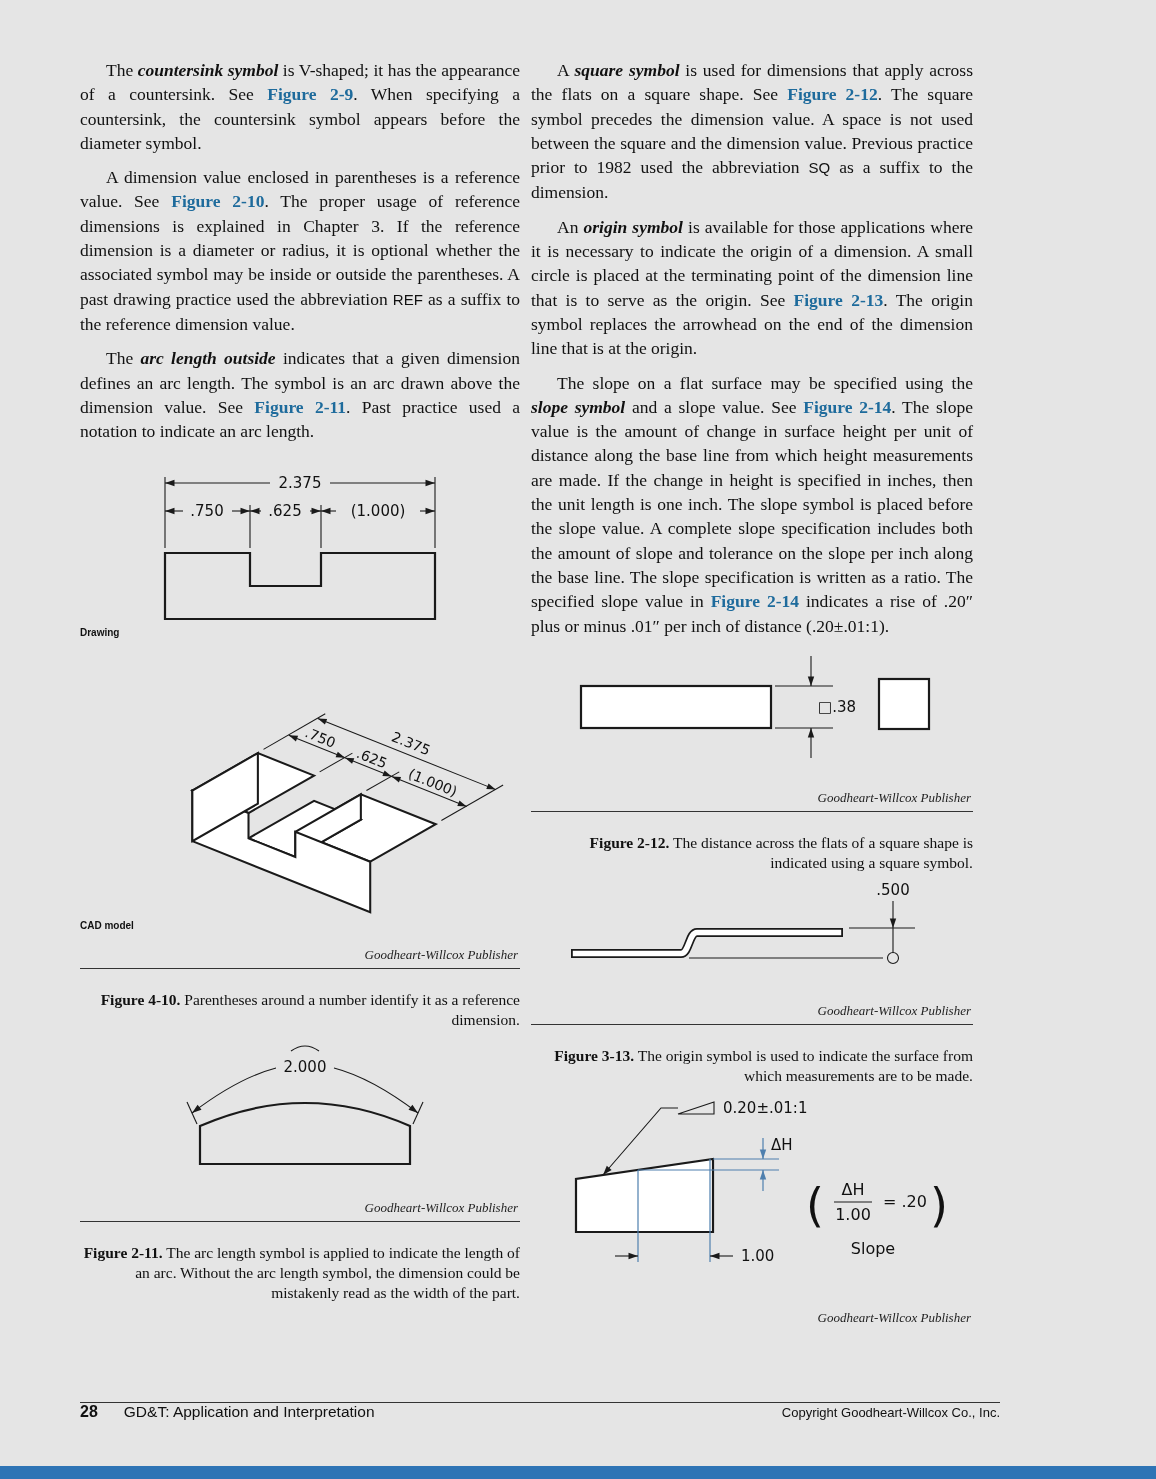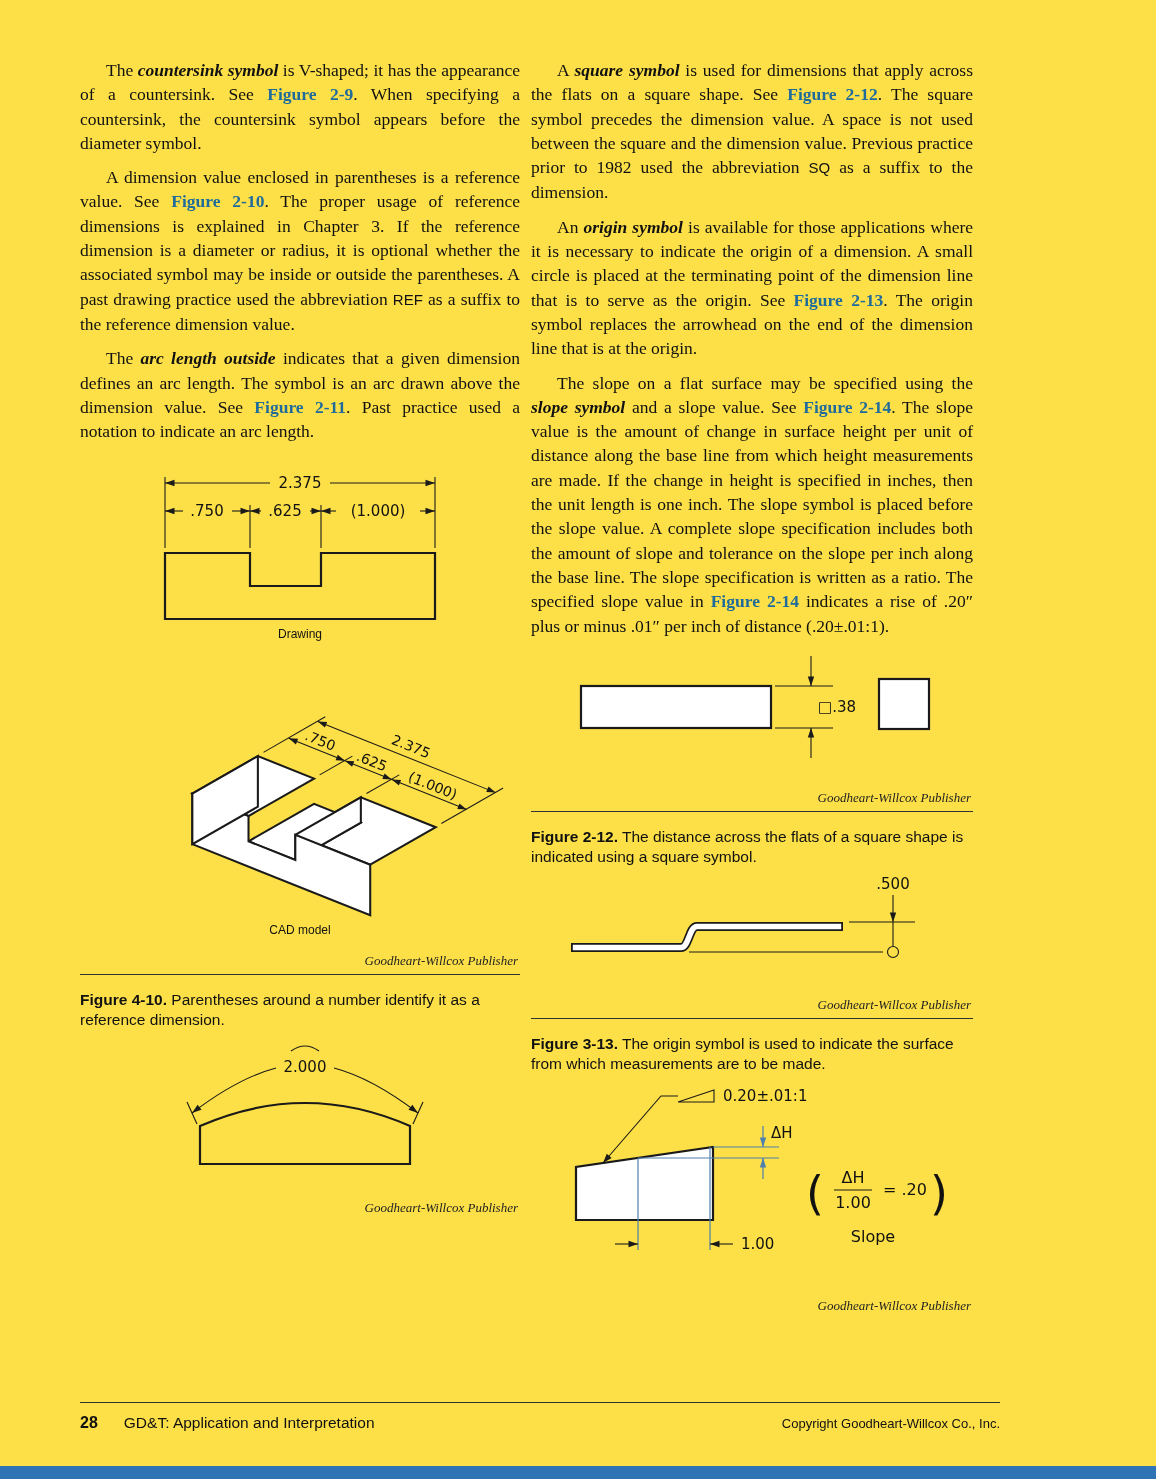--- a/index.html
+++ b/index.html
@@ -4,44 +4,44 @@
 <style>
 :root{
   --ink:#1a1a1a;
   --ref:#1e6b9c;
   --aux:#4e7fae;
   --bar:#2e74b5;
 }
 *{margin:0;padding:0;box-sizing:border-box}
 html,body{background:#ffffff}
 body{font-family:"Liberation Serif",serif;color:#111}
-.page{position:relative;width:1156px;height:1479px;background:#fde047;overflow:hidden}
+.page{position:relative;width:1156px;height:1479px;background:#e5e5e5;overflow:hidden}
 .col{position:absolute;top:58px;width:440px}
 .col-left{left:80px}
 .col-right{left:531px;width:442px}
 p.body{font-size:17.5px;line-height:24.3px;text-align:justify;text-indent:26px;margin-bottom:10px}
 .s-bi{font-weight:700;font-style:italic}
 .s-ref{font-weight:700;color:var(--ref)}
 .s-sans{font-family:"Liberation Sans",sans-serif;font-size:15px}
 .s-b{font-weight:700}
 .fig{margin:8px 0 6px;display:block}
-.sublabel{font-family:"Liberation Sans",sans-serif;font-weight:400;font-size:12px;text-align:center;margin:2px 0 12px}
+.sublabel{font-family:"Liberation Sans",sans-serif;font-weight:700;font-size:10px;margin:2px 0 12px}
 .credit{font-style:italic;font-size:13px;text-align:right;color:#222;margin:16px 2px 5px}
-.caption{display:block;border-top:1.5px solid #333;padding-top:15px;font-family:Liberation Sans, sans-serif;font-size:15.5px;line-height:20px;text-align:left}
+.caption{display:block;border-top:1.5px solid #333;padding-top:21px;font-family:Liberation Serif, serif;font-size:15.5px;line-height:20px;text-align:right}
 svg{display:block;margin:0 auto}
 .part{fill:#fff;stroke:var(--ink);stroke-width:2.2;stroke-linejoin:miter}
 .part2{fill:none;stroke:var(--ink);stroke-width:2.2}
 .thin{fill:none;stroke:var(--ink);stroke-width:1.1}
 .aux{fill:none;stroke:var(--aux);stroke-width:1.2}
 .strip-o{fill:none;stroke:var(--ink);stroke-width:9}
 .strip-i{fill:none;stroke:#fff;stroke-width:5.6}
 .dim{font-family:"DejaVu Sans",sans-serif;font-size:15px;fill:#111}
 .dim-eq{font-family:"DejaVu Sans",sans-serif;font-size:16px;fill:#111}
 .big-paren{font-family:"DejaVu Sans",sans-serif;font-size:46px;fill:#111}
-.footer{position:absolute;left:80px;width:920px;top:1402px;border-top:1px solid #333;padding-top:11px;display:flex;justify-content:space-between;align-items:baseline;font-family:"Liberation Sans",sans-serif}
+.footer{position:absolute;left:80px;width:920px;top:1402px;border-top:1px solid #333;display:flex;justify-content:space-between;align-items:baseline;font-family:"Liberation Sans",sans-serif}
 .footer-left{font-size:15.5px}
 .pgnum{font-weight:700;font-size:16px;margin-right:26px}
 .copyright{font-size:13px;color:#111}
 .bottombar{position:absolute;left:0;bottom:0;width:100%;height:13px;background:var(--bar)}
 </style>
 </head>
 <body>
 
 <div class="page">
 
@@ -128,20 +128,21 @@
           <line class="thin" x1="333" y1="86" x2="343" y2="64"></line>
         </g>
         <g>
           <path class="thin" d="M112,75 Q158,40 196,30" marker-start="url(#arr)"></path>
           <path class="thin" d="M254,30 Q292,40 338,75" marker-end="url(#arr)"></path>
           <path class="thin" d="M211,13 Q225,3 239,13"></path>
           <text class="dim" x="225" y="34" text-anchor="middle">2.000</text>
         </g>
       </svg>
       <div class="credit">Goodheart-Willcox Publisher</div>
+      <figcaption class="caption"><span class="s-b">Figure 2-11.</span><span> The arc length symbol is applied to indicate the length of an arc. Without the arc length symbol, the dimension could be mistakenly read as the width of the part.</span></figcaption>
     </figure>
   </div>
 
   <div class="col col-right">
     <p class="body"><span>A </span><span class="s-bi">square symbol</span><span> is used for dimensions that apply across the flats on a square shape. See </span><span class="s-ref">Figure 2-12</span><span>. The square symbol precedes the dimension value. A space is not used between the square and the dimension value. Previous practice prior to 1982 used the abbreviation </span><span class="s-sans">SQ</span><span> as a suffix to the dimension.</span></p>
     <p class="body"><span>An </span><span class="s-bi">origin symbol</span><span> is available for those applications where it is necessary to indicate the origin of a dimension. A small circle is placed at the terminating point of the dimension line that is to serve as the origin. See </span><span class="s-ref">Figure 2-13</span><span>. The origin symbol replaces the arrowhead on the end of the dimension line that is at the origin.</span></p>
     <p class="body"><span>The slope on a flat surface may be specified using the </span><span class="s-bi">slope symbol</span><span> and a slope value. See </span><span class="s-ref">Figure 2-14</span><span>. The slope value is the amount of change in surface height per unit of distance along the base line from which height measurements are made. If the change in height is specified in inches, then the unit length is one inch. The slope symbol is placed before the slope value. A complete slope specification includes both the amount of slope and tolerance on the slope per inch along the base line. The slope specification is written as a ratio. The specified slope value in </span><span class="s-ref">Figure 2-14</span><span> indicates a rise of .20″ plus or minus .01″ per inch of distance (.20±.01:1).</span></p>
 
     <figure class="fig">
       <svg width="442" height="126" viewBox="0 0 442 126">

